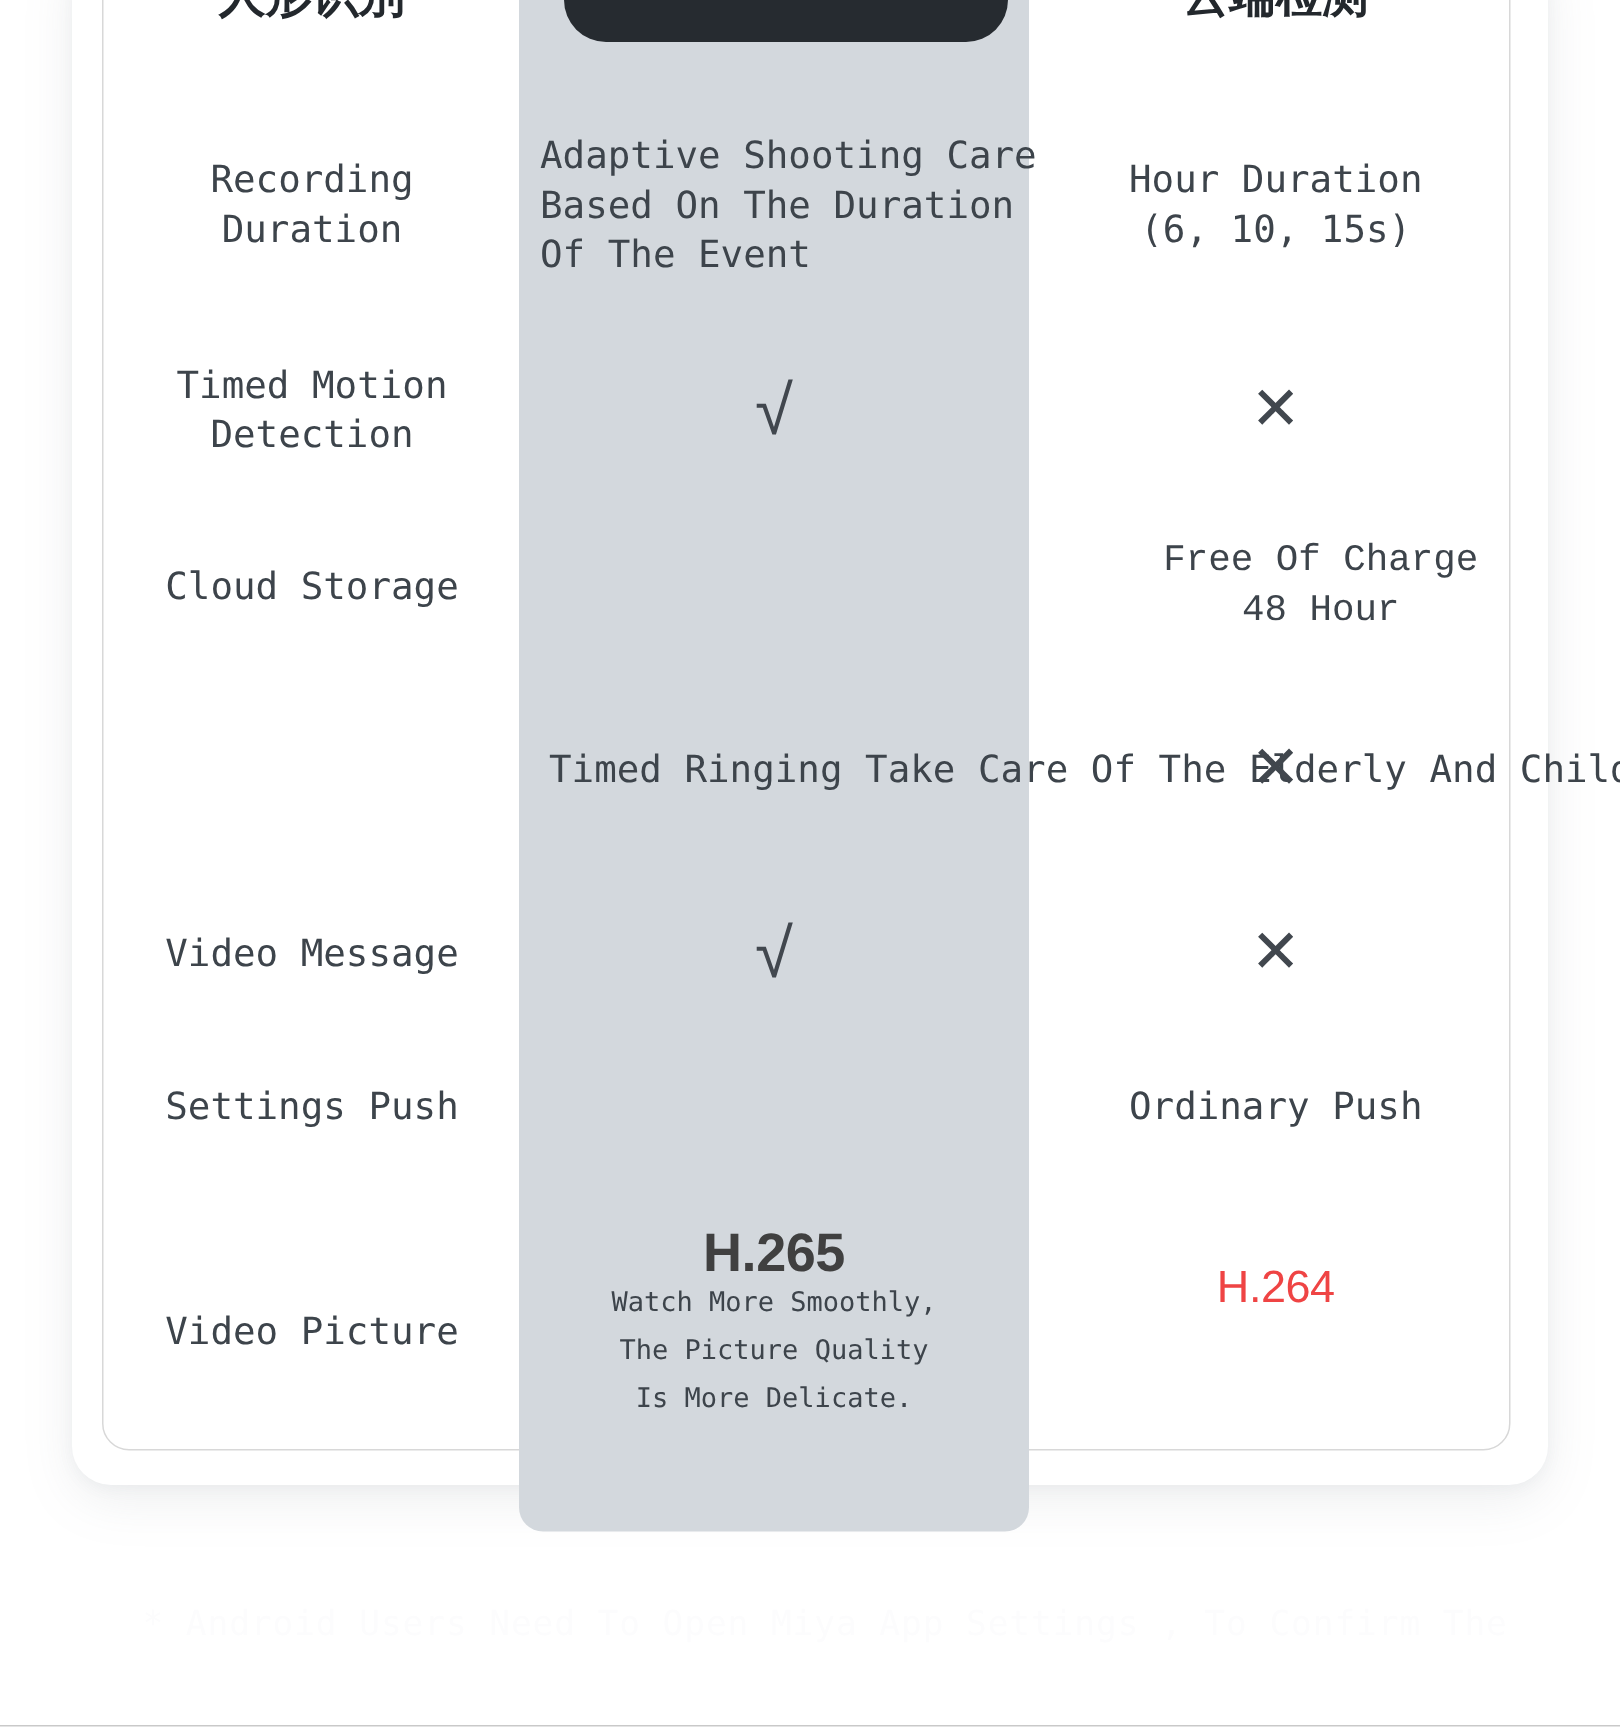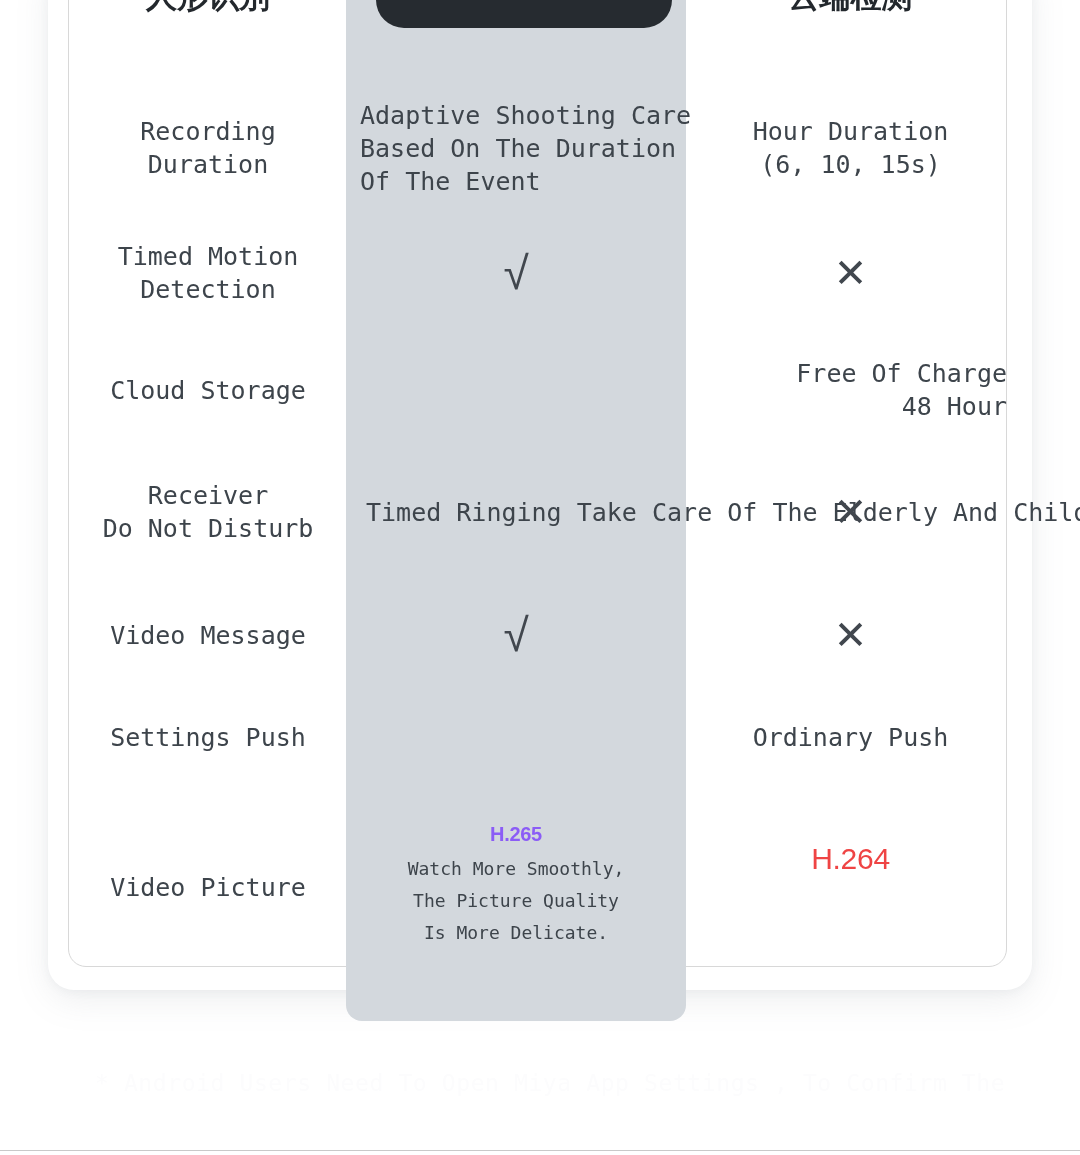--- a/index.html
+++ b/index.html
@@ -109,23 +109,23 @@
     color: #41474e;
     font-family: "DejaVu Sans", sans-serif;
     font-weight: 300;
   }
   .glyph-check { font-size: 46px; }
   .glyph-cross { font-size: 40px; }
 
   
   .codec-title {
     font-family: "Liberation Sans", "DejaVu Sans", sans-serif;
-    font-size: 20px;
+    font-size: 36px;
     font-weight: bold;
-    color: #8b5cf6;
+    color: #404040;
     display: block;
     margin-bottom: 2px;
     letter-spacing: -0.3px;
   }
   .codec-plain {
     font-family: "Liberation Sans", "DejaVu Sans", sans-serif;
     font-size: 30px;
     font-weight: normal;
     color: #ef4444;
     letter-spacing: -0.3px;
@@ -180,44 +180,42 @@
   <div class="card-shadow"></div>
   <div class="card"></div>
   <div class="highlight-col"></div>
   <div class="banner"></div>
 
   <div class="col-header header-left">人形识别</div>
   <div class="col-header header-right">云端检测</div>
 
   <div class="rows">
 
-    <div class="row" style="top:68px; height:160px;">
+    <div class="row" style="top:56px; height:160px;">
       <div class="cell-left">Recording
 Duration</div>
       <div class="cell-mid" style="justify-content:flex-start; padding-left:20px; text-align:left;">Adaptive Shooting Care
 Based On The Duration Of The Event</div>
       <div class="cell-right">Hour Duration
 (6, 10, 15s)</div>
     </div>
 
     <div class="row" style="top:218px; height:110px;">
       <div class="cell-left">Timed Motion
 Detection</div>
       <div class="cell-mid glyph glyph-check">√</div>
       <div class="cell-right glyph glyph-cross">✕</div>
     </div>
 
     <div class="row" style="top:340px; height:100px;">
       <div class="cell-left">Cloud Storage</div>
-      <div class="cell-right" style="justify-content:flex-start; padding-left:60px; text-align:right;">Free Of Charge 48 Hour</div>
+      <div class="cell-right" style="justify-content:flex-start; padding-left:60px; text-align:center;font-family:Liberation Mono, monospace;">Free Of Charge 48 Hour</div>
     </div>
 
     <div class="row" style="top:452px; height:120px;">
-      <div class="cell-left">Receiver
-Do Not Disturb</div>
       <div class="cell-mid" style="justify-content:flex-start; padding-left:26px; text-align:left; white-space:nowrap;">Timed Ringing
 Take Care Of The Elderly And Children</div>
       <div class="cell-right glyph glyph-cross">✕</div>
     </div>
 
     <div class="row" style="top:580px; height:110px;">
       <div class="cell-left">Video Message</div>
       <div class="cell-mid glyph glyph-check">√</div>
       <div class="cell-right glyph glyph-cross">✕</div>
     </div>

